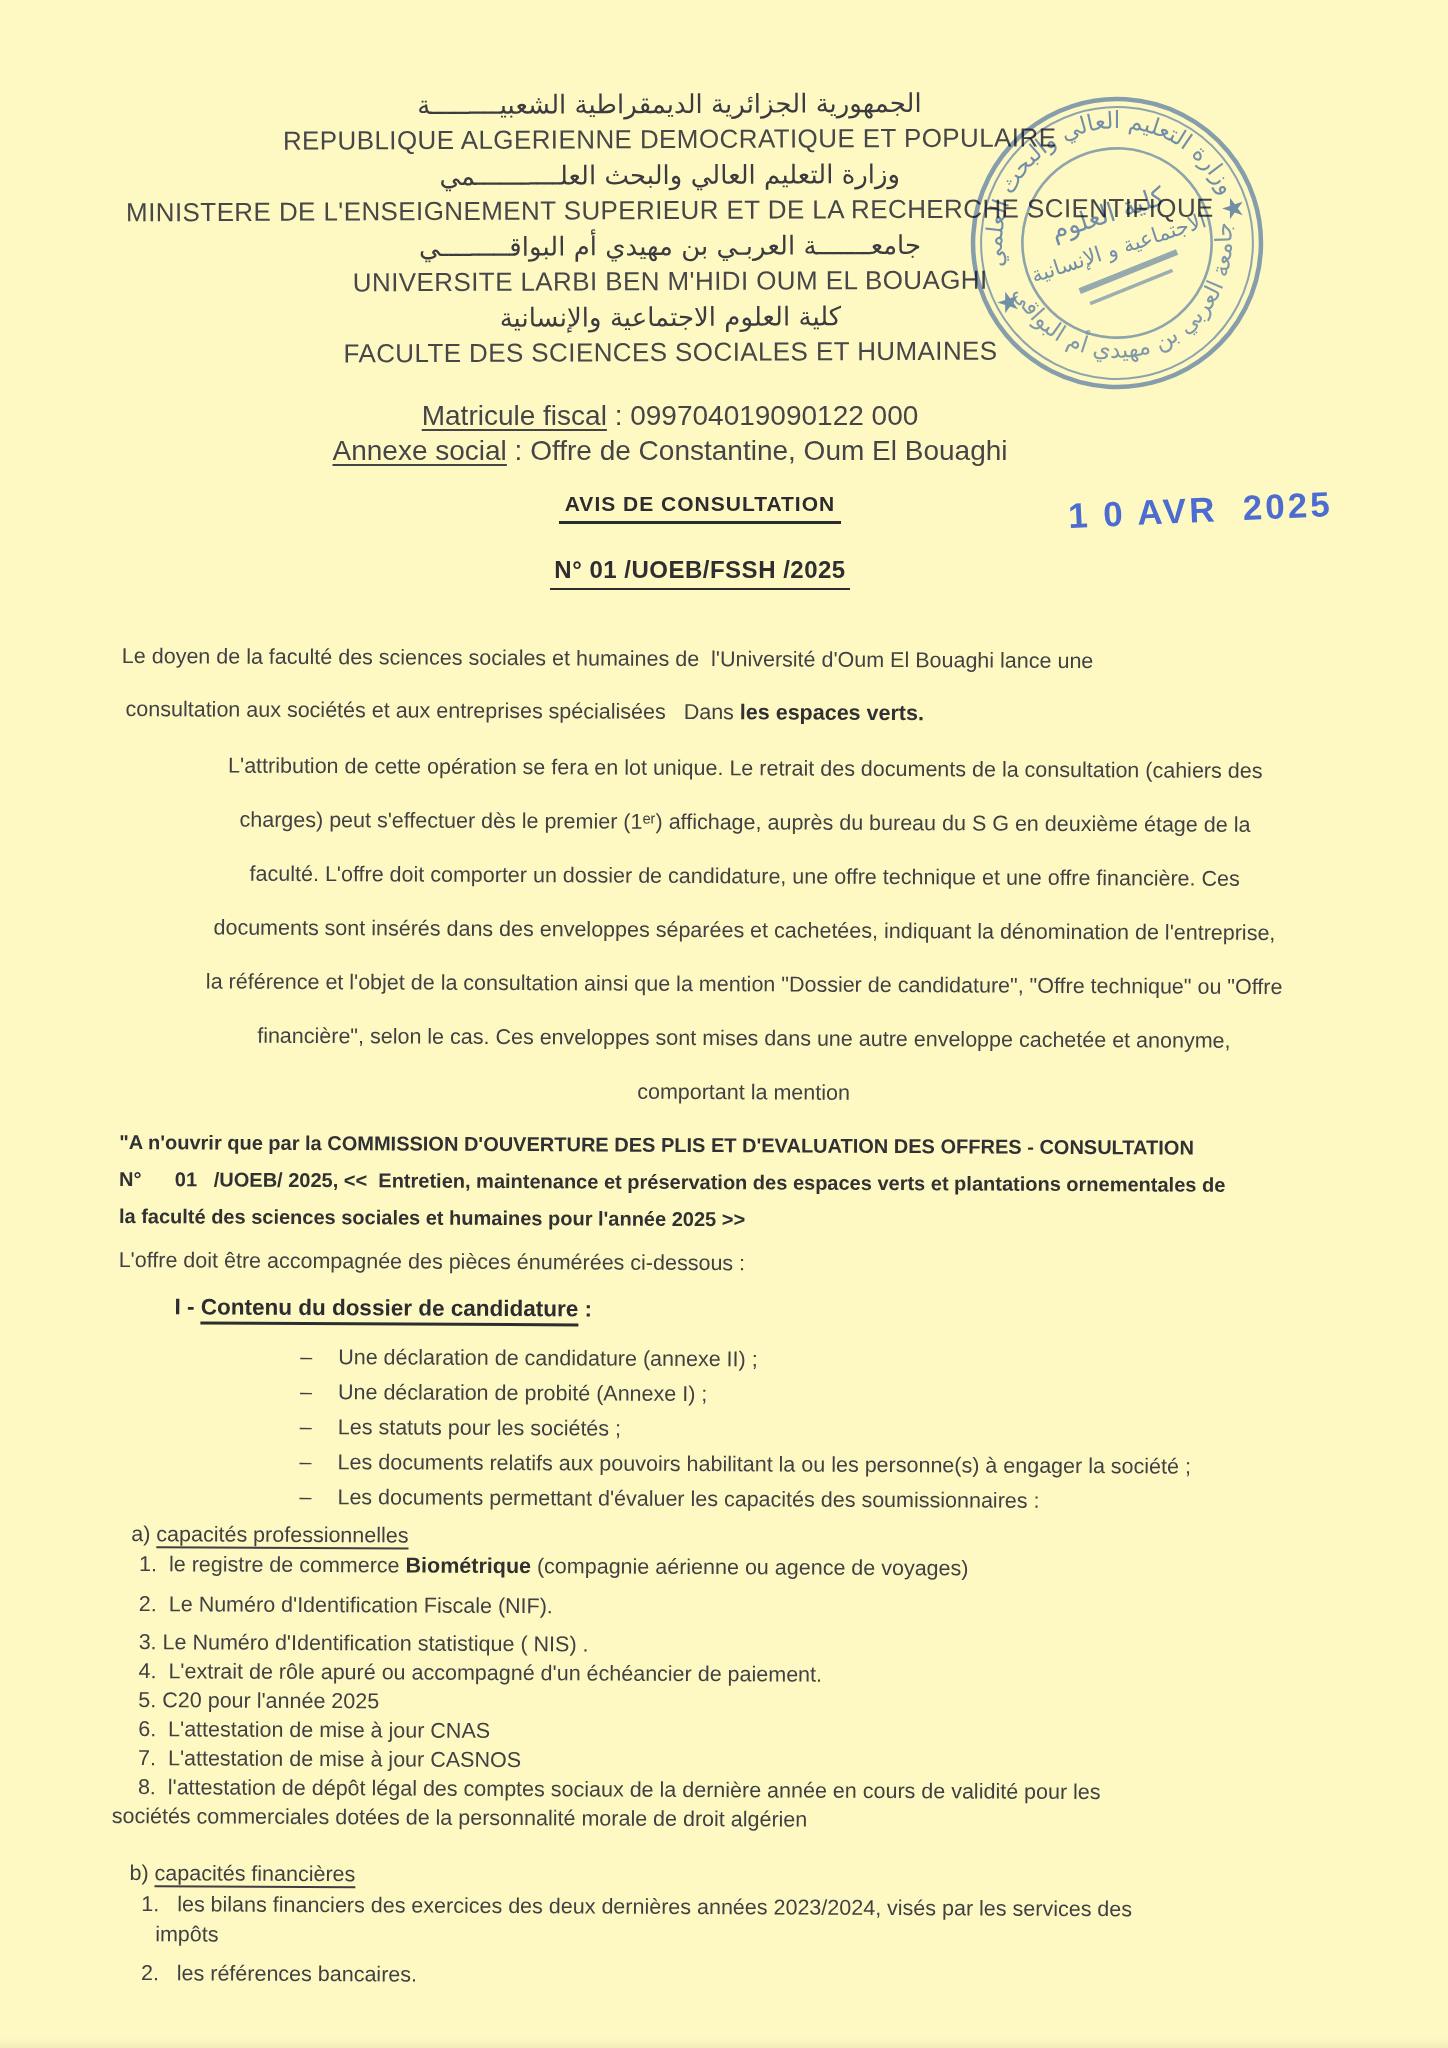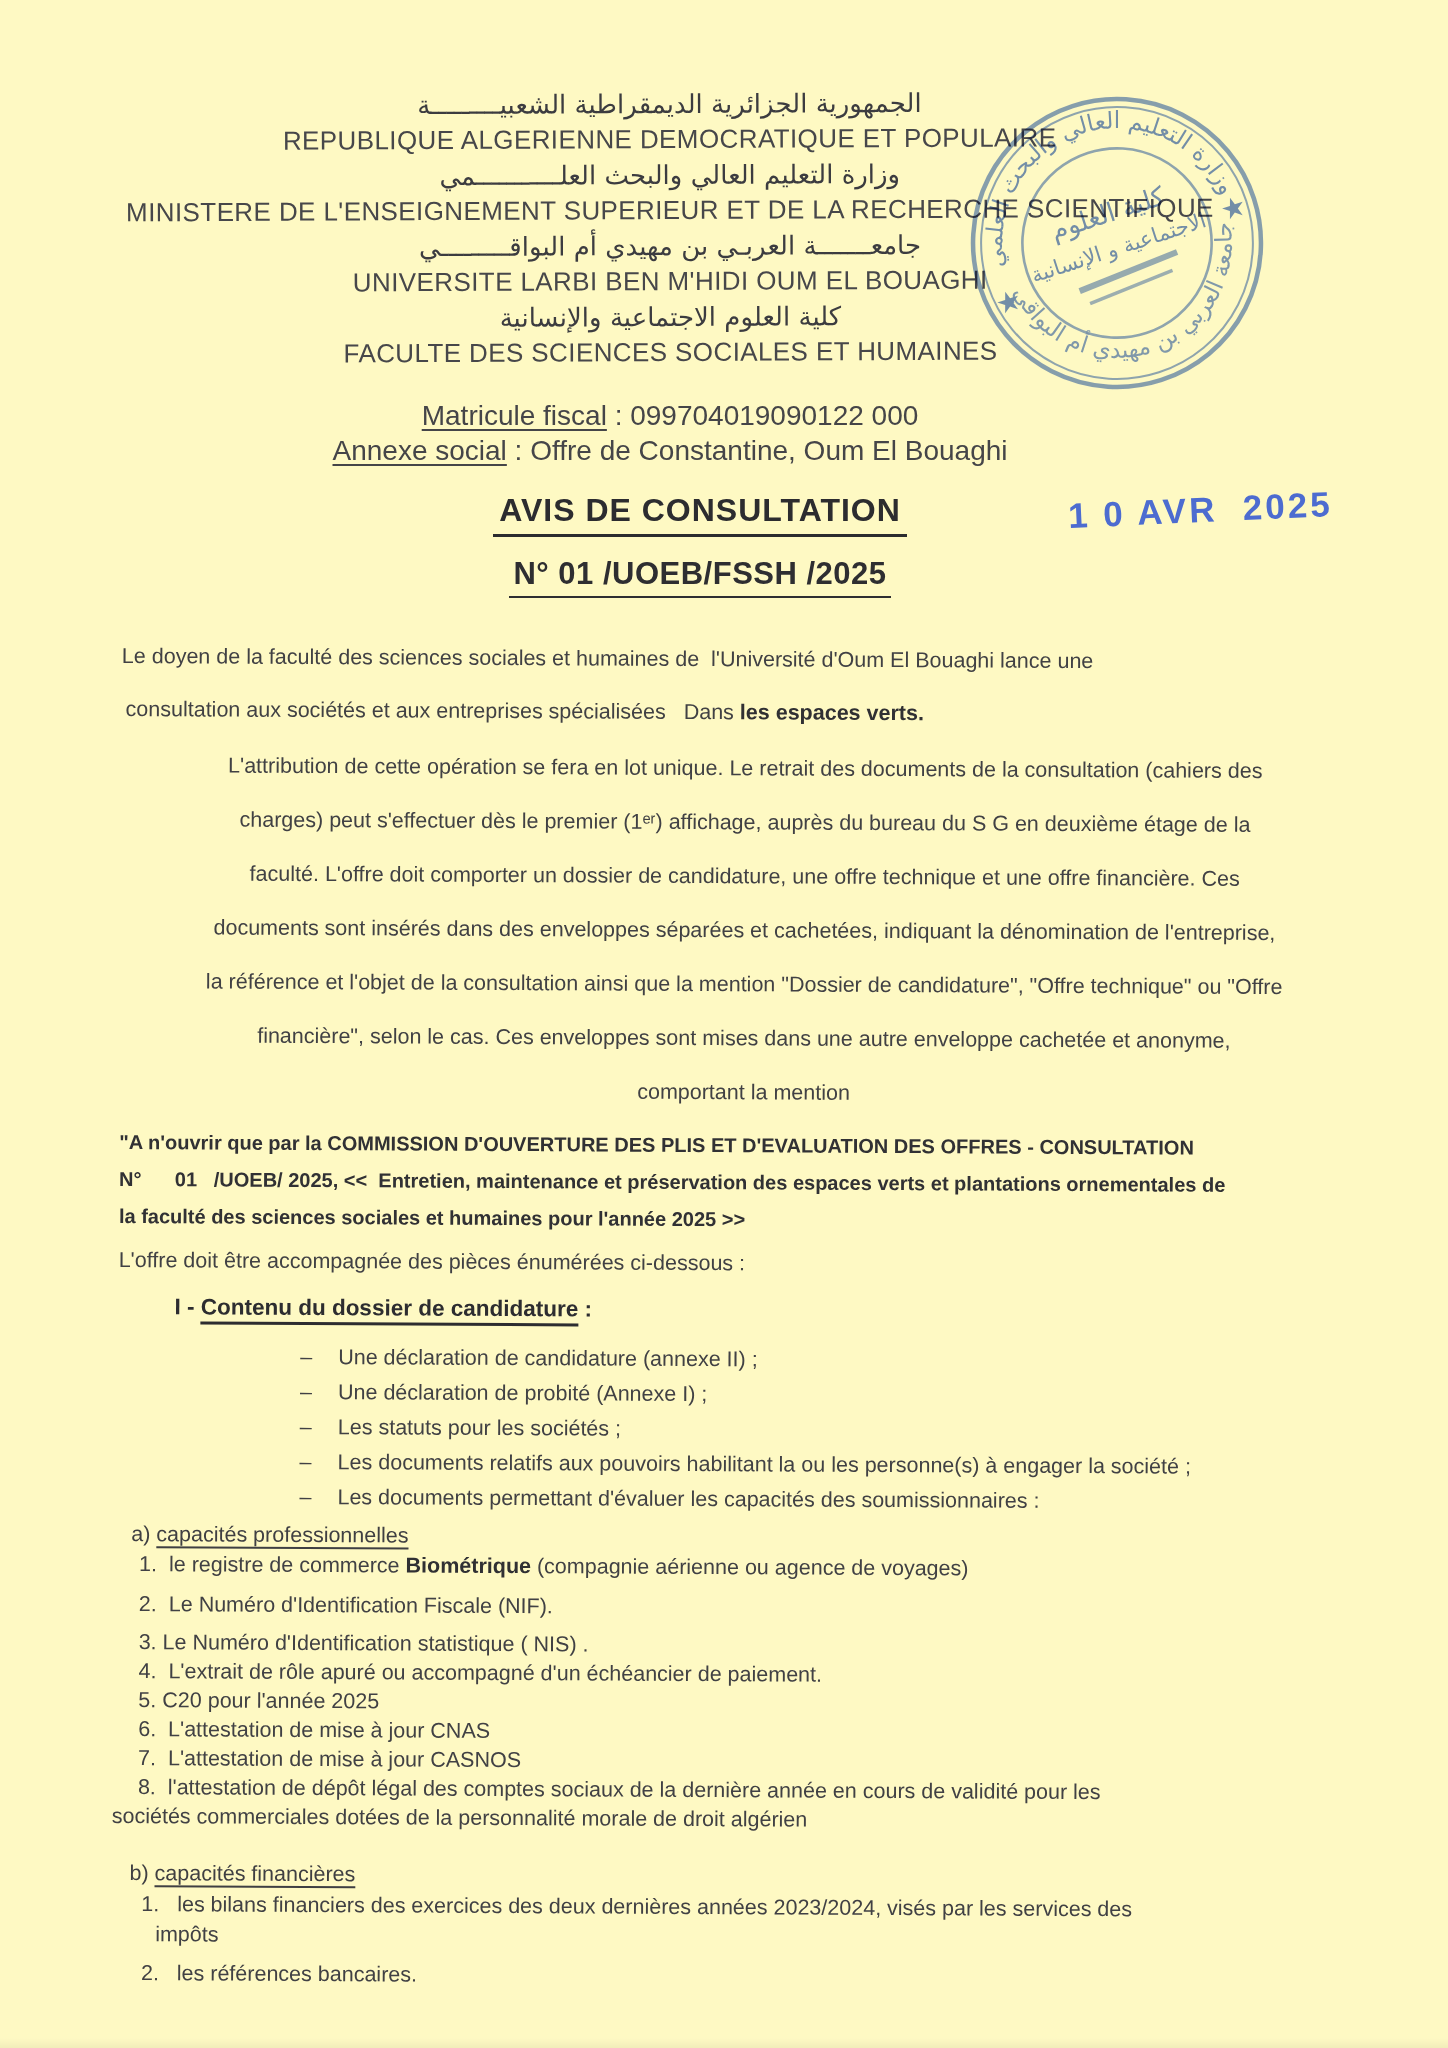--- a/index.html
+++ b/index.html
@@ -17,27 +17,27 @@
   .h-fr{font-size:26px;line-height:35px;letter-spacing:.4px;color:#47474a;}
   
   .stamp{position:absolute;left:966px;top:92px;width:302px;height:302px;
     mix-blend-mode:multiply;opacity:.82;filter:blur(.4px);}
   
   .fiscal{position:absolute;top:398px;left:0;width:1340px;text-align:center;
     font-size:28px;line-height:35px;color:#454548;}
   .u{text-decoration:underline;text-underline-offset:4px;text-decoration-thickness:1.5px;}
   
   .title-row{position:absolute;top:492px;left:0;width:1400px;text-align:center;}
-  .title-inner{display:inline-block;font-size:32px;font-weight:bold;letter-spacing:1px;color:#2c2c2f;
+  .title-inner{display:inline-block;font-size:21px;font-weight:bold;letter-spacing:1px;color:#2c2c2f;
     border-bottom:3px solid #2c2c2f;padding:0 6px 5px;}
   .datestamp{position:absolute;left:1068px;top:490px;font-size:35px;font-weight:bold;
     color:#3e61d2;letter-spacing:3px;transform:rotate(-2.6deg);white-space:pre;
     font-stretch:condensed;opacity:.92;}
   .reference{position:absolute;top:556px;left:0;width:1400px;text-align:center;}
-  .reference .inner{display:inline-block;font-size:31px;font-weight:bold;color:#2e2e31;
+  .reference .inner{display:inline-block;font-size:24px;font-weight:bold;color:#2e2e31;
     border-bottom:2.5px solid #2e2e31;padding:0 4px 4px;letter-spacing:.5px;}
   
   .body{position:absolute;top:630px;left:122px;width:1248px;font-size:21.5px;transform:rotate(0.3deg);transform-origin:0 0;}
   .intro .line{line-height:53px;}
   .intro .l2{padding-left:4px;}
   .b{font-weight:bold;color:#303033;margin-top:12px;}
   .terms{margin-top:2px;text-align:center;}
   .terms .line{line-height:54px;}
   .centerline{text-align:center;}
   .mention{margin-top:8px;font-weight:bold;font-size:20px;color:#313134;}

